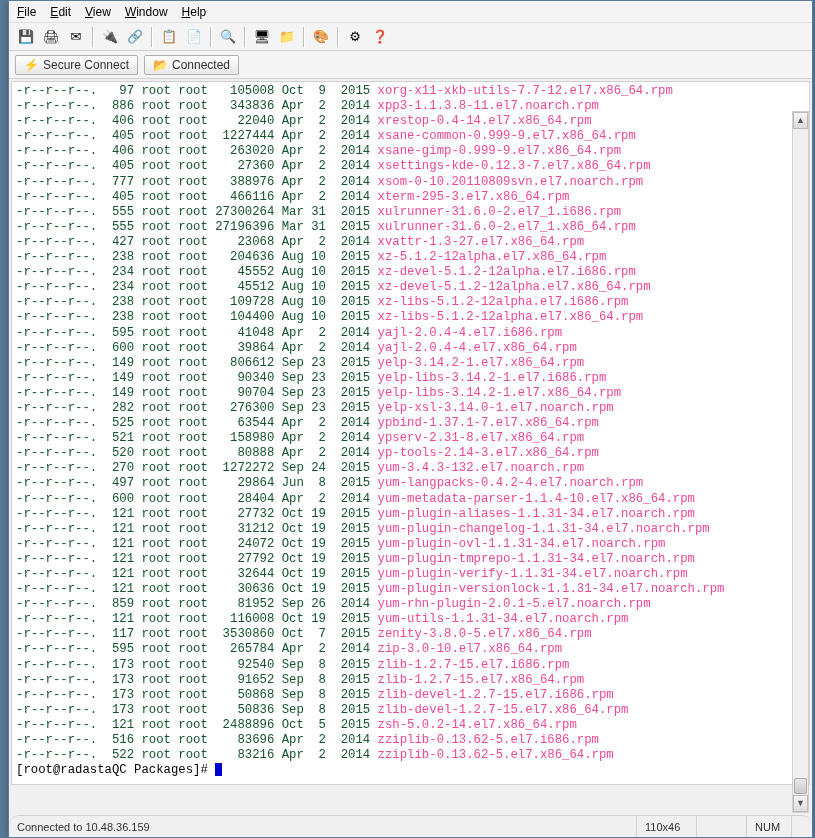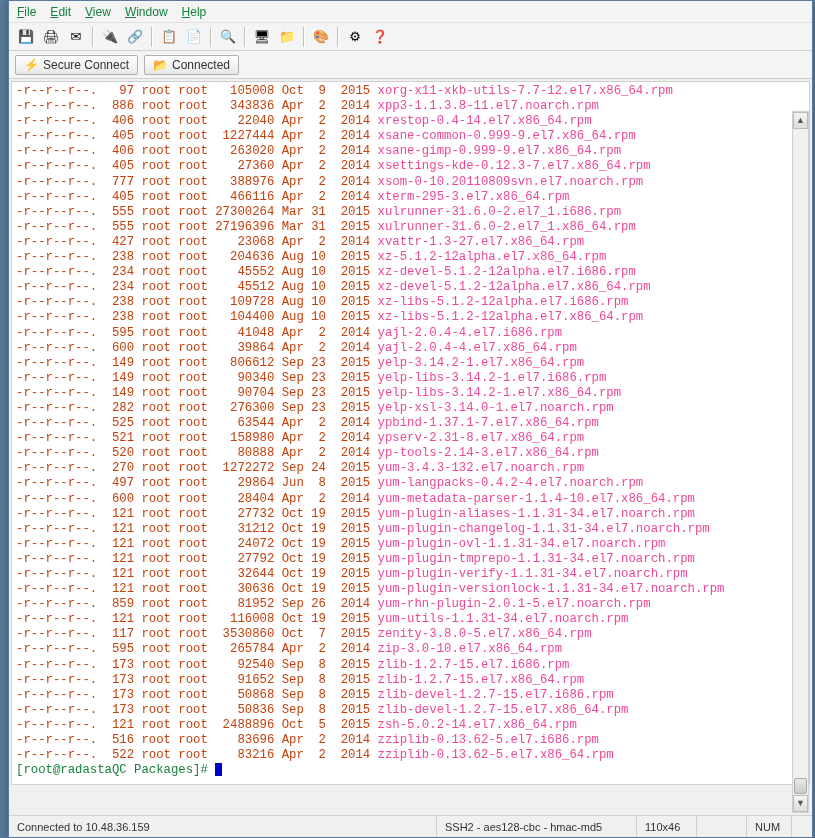--- a/index.html
+++ b/index.html
@@ -5,34 +5,34 @@
 * { margin: 0; padding: 0; box-sizing: border-box; }
 body { background: #5a7a9a; font-family: "Segoe UI", Tahoma, sans-serif; font-size: 12px; width: 815px; height: 838px; overflow: hidden; }
 .window { position: absolute; top: 0; left: 8px; width: 805px; height: 838px; background: #f0f0f0; border: 1px solid #5a7a9a; box-shadow: 0 0 8px rgba(0,0,0,0.3); }
 .titlebar { height: 30px; background: linear-gradient(to bottom, #f7f7f7, #e8e8e8); display: flex; align-items: center; padding: 0 4px; border-bottom: 1px solid #d0d0d0; }
 .titlebar-icon { width: 16px; height: 16px; margin-right: 6px; background: linear-gradient(135deg, #4a90d9, #2c5aa0); border-radius: 2px; }
 .titlebar-text { flex: 1; color: #333; font-size: 12px; }
 .win-controls { display: flex; }
 .win-btn { width: 32px; height: 20px; margin-left: 2px; text-align: center; line-height: 18px; font-size: 12px; color: #444; background: linear-gradient(to bottom, #f5f5f5, #ddd); border: 1px solid #bbb; border-radius: 3px; }
 .win-btn.close { background: linear-gradient(to bottom, #e07070, #c84848); color: #fff; width: 48px; border-color: #a03030; }
 .menubar { height: 22px; background: #f4f4f4; display: flex; align-items: center; padding: 0 8px; border-bottom: 1px solid #e0e0e0; }
-.menubar span { margin-right: 14px; color: #15803d; font-size: 12px; }
+.menubar span { margin-right: 14px; color: #000000; font-size: 12px; }
 .menubar span u { text-decoration: underline; }
 .toolbar { height: 28px; background: #f4f4f4; display: flex; align-items: center; padding: 2px 6px; border-bottom: 1px solid #d0d0d0; gap: 3px; }
 .tb-btn { width: 22px; height: 22px; display: inline-flex; align-items: center; justify-content: center; font-size: 13px; border: 1px solid transparent; }
 .tb-sep { width: 2px; height: 20px; border-left: 1px solid #c0c0c0; border-right: 1px solid #fff; margin: 0 2px; }
 .connectbar { height: 28px; background: #f4f4f4; display: flex; align-items: center; padding: 3px 6px; border-bottom: 1px solid #d0d0d0; gap: 6px; }
 .conn-btn { display: flex; align-items: center; padding: 2px 8px; background: linear-gradient(to bottom, #fff, #e8e8e8); border: 1px solid #b0b0b0; border-radius: 2px; font-size: 12px; color: #333; gap: 4px; }
 .terminal { background: #fff; height: 704px; overflow: hidden; font-family: "Courier New", monospace; font-size: 12.3px; line-height: 15.1px; padding: 2px 4px; white-space: pre; border: 1px solid #d0d0d0; margin: 2px; position: relative; }
 .terminal-line { display: flex; }
-.perm-col { color: #c2410c; }
+.perm-col { color: #14532d; }
 .file-col { color: #ec4899; }
-.prompt { color: #15803d; }
+.prompt { color: #000000; }
 .cursor { display: inline-block; width: 7px; height: 13px; background: #0000cc; vertical-align: text-bottom; }
-.statusbar { position: absolute; bottom: 0; left: 0; right: 0; height: 22px; background: #f0f0f0; border-top: 1px solid #d0d0d0; display: flex; align-items: center; font-size: 11px; color: #333; }
+.statusbar { position: absolute; bottom: 0; left: 0; right: 0; height: 22px; background: #f0f0f0; border-top: 1px solid #d0d0d0; display: flex; align-items: center; font-size: 11px; color: #333; border-radius: 10px; }
 .statusbar .sb-cell { padding: 0 8px; border-right: 1px solid #d0d0d0; height: 100%; display: flex; align-items: center; }
 .statusbar .sb-flex { flex: 1; }
 .scrollbar { position: absolute; right: 3px; top: 110px; width: 17px; height: 702px; background: #f0f0f0; border: 1px solid #d0d0d0; }
 .scroll-arrow { height: 17px; background: linear-gradient(to bottom, #f5f5f5, #ddd); border: 1px solid #bbb; text-align: center; font-size: 9px; line-height: 15px; color: #555; }
 .scroll-thumb { position: absolute; bottom: 18px; left: 1px; right: 1px; height: 16px; background: linear-gradient(to bottom, #e8e8e8, #ccc); border: 1px solid #aaa; border-radius: 2px; }
 </style>
 </head>
 <body>
 
 <div class="window">
@@ -81,19 +81,18 @@
   <div class="terminal" id="terminal"><div class="terminal-line"><span class="perm-col">-r--r--r--.   97 root root   105008 Oct  9  2015 </span><span class="file-col">xorg-x11-xkb-utils-7.7-12.el7.x86_64.rpm</span></div><div class="terminal-line"><span class="perm-col">-r--r--r--.  886 root root   343836 Apr  2  2014 </span><span class="file-col">xpp3-1.1.3.8-11.el7.noarch.rpm</span></div><div class="terminal-line"><span class="perm-col">-r--r--r--.  406 root root    22040 Apr  2  2014 </span><span class="file-col">xrestop-0.4-14.el7.x86_64.rpm</span></div><div class="terminal-line"><span class="perm-col">-r--r--r--.  405 root root  1227444 Apr  2  2014 </span><span class="file-col">xsane-common-0.999-9.el7.x86_64.rpm</span></div><div class="terminal-line"><span class="perm-col">-r--r--r--.  406 root root   263020 Apr  2  2014 </span><span class="file-col">xsane-gimp-0.999-9.el7.x86_64.rpm</span></div><div class="terminal-line"><span class="perm-col">-r--r--r--.  405 root root    27360 Apr  2  2014 </span><span class="file-col">xsettings-kde-0.12.3-7.el7.x86_64.rpm</span></div><div class="terminal-line"><span class="perm-col">-r--r--r--.  777 root root   388976 Apr  2  2014 </span><span class="file-col">xsom-0-10.20110809svn.el7.noarch.rpm</span></div><div class="terminal-line"><span class="perm-col">-r--r--r--.  405 root root   466116 Apr  2  2014 </span><span class="file-col">xterm-295-3.el7.x86_64.rpm</span></div><div class="terminal-line"><span class="perm-col">-r--r--r--.  555 root root 27300264 Mar 31  2015 </span><span class="file-col">xulrunner-31.6.0-2.el7_1.i686.rpm</span></div><div class="terminal-line"><span class="perm-col">-r--r--r--.  555 root root 27196396 Mar 31  2015 </span><span class="file-col">xulrunner-31.6.0-2.el7_1.x86_64.rpm</span></div><div class="terminal-line"><span class="perm-col">-r--r--r--.  427 root root    23068 Apr  2  2014 </span><span class="file-col">xvattr-1.3-27.el7.x86_64.rpm</span></div><div class="terminal-line"><span class="perm-col">-r--r--r--.  238 root root   204636 Aug 10  2015 </span><span class="file-col">xz-5.1.2-12alpha.el7.x86_64.rpm</span></div><div class="terminal-line"><span class="perm-col">-r--r--r--.  234 root root    45552 Aug 10  2015 </span><span class="file-col">xz-devel-5.1.2-12alpha.el7.i686.rpm</span></div><div class="terminal-line"><span class="perm-col">-r--r--r--.  234 root root    45512 Aug 10  2015 </span><span class="file-col">xz-devel-5.1.2-12alpha.el7.x86_64.rpm</span></div><div class="terminal-line"><span class="perm-col">-r--r--r--.  238 root root   109728 Aug 10  2015 </span><span class="file-col">xz-libs-5.1.2-12alpha.el7.i686.rpm</span></div><div class="terminal-line"><span class="perm-col">-r--r--r--.  238 root root   104400 Aug 10  2015 </span><span class="file-col">xz-libs-5.1.2-12alpha.el7.x86_64.rpm</span></div><div class="terminal-line"><span class="perm-col">-r--r--r--.  595 root root    41048 Apr  2  2014 </span><span class="file-col">yajl-2.0.4-4.el7.i686.rpm</span></div><div class="terminal-line"><span class="perm-col">-r--r--r--.  600 root root    39864 Apr  2  2014 </span><span class="file-col">yajl-2.0.4-4.el7.x86_64.rpm</span></div><div class="terminal-line"><span class="perm-col">-r--r--r--.  149 root root   806612 Sep 23  2015 </span><span class="file-col">yelp-3.14.2-1.el7.x86_64.rpm</span></div><div class="terminal-line"><span class="perm-col">-r--r--r--.  149 root root    90340 Sep 23  2015 </span><span class="file-col">yelp-libs-3.14.2-1.el7.i686.rpm</span></div><div class="terminal-line"><span class="perm-col">-r--r--r--.  149 root root    90704 Sep 23  2015 </span><span class="file-col">yelp-libs-3.14.2-1.el7.x86_64.rpm</span></div><div class="terminal-line"><span class="perm-col">-r--r--r--.  282 root root   276300 Sep 23  2015 </span><span class="file-col">yelp-xsl-3.14.0-1.el7.noarch.rpm</span></div><div class="terminal-line"><span class="perm-col">-r--r--r--.  525 root root    63544 Apr  2  2014 </span><span class="file-col">ypbind-1.37.1-7.el7.x86_64.rpm</span></div><div class="terminal-line"><span class="perm-col">-r--r--r--.  521 root root   158980 Apr  2  2014 </span><span class="file-col">ypserv-2.31-8.el7.x86_64.rpm</span></div><div class="terminal-line"><span class="perm-col">-r--r--r--.  520 root root    80888 Apr  2  2014 </span><span class="file-col">yp-tools-2.14-3.el7.x86_64.rpm</span></div><div class="terminal-line"><span class="perm-col">-r--r--r--.  270 root root  1272272 Sep 24  2015 </span><span class="file-col">yum-3.4.3-132.el7.noarch.rpm</span></div><div class="terminal-line"><span class="perm-col">-r--r--r--.  497 root root    29864 Jun  8  2015 </span><span class="file-col">yum-langpacks-0.4.2-4.el7.noarch.rpm</span></div><div class="terminal-line"><span class="perm-col">-r--r--r--.  600 root root    28404 Apr  2  2014 </span><span class="file-col">yum-metadata-parser-1.1.4-10.el7.x86_64.rpm</span></div><div class="terminal-line"><span class="perm-col">-r--r--r--.  121 root root    27732 Oct 19  2015 </span><span class="file-col">yum-plugin-aliases-1.1.31-34.el7.noarch.rpm</span></div><div class="terminal-line"><span class="perm-col">-r--r--r--.  121 root root    31212 Oct 19  2015 </span><span class="file-col">yum-plugin-changelog-1.1.31-34.el7.noarch.rpm</span></div><div class="terminal-line"><span class="perm-col">-r--r--r--.  121 root root    24072 Oct 19  2015 </span><span class="file-col">yum-plugin-ovl-1.1.31-34.el7.noarch.rpm</span></div><div class="terminal-line"><span class="perm-col">-r--r--r--.  121 root root    27792 Oct 19  2015 </span><span class="file-col">yum-plugin-tmprepo-1.1.31-34.el7.noarch.rpm</span></div><div class="terminal-line"><span class="perm-col">-r--r--r--.  121 root root    32644 Oct 19  2015 </span><span class="file-col">yum-plugin-verify-1.1.31-34.el7.noarch.rpm</span></div><div class="terminal-line"><span class="perm-col">-r--r--r--.  121 root root    30636 Oct 19  2015 </span><span class="file-col">yum-plugin-versionlock-1.1.31-34.el7.noarch.rpm</span></div><div class="terminal-line"><span class="perm-col">-r--r--r--.  859 root root    81952 Sep 26  2014 </span><span class="file-col">yum-rhn-plugin-2.0.1-5.el7.noarch.rpm</span></div><div class="terminal-line"><span class="perm-col">-r--r--r--.  121 root root   116008 Oct 19  2015 </span><span class="file-col">yum-utils-1.1.31-34.el7.noarch.rpm</span></div><div class="terminal-line"><span class="perm-col">-r--r--r--.  117 root root  3530860 Oct  7  2015 </span><span class="file-col">zenity-3.8.0-5.el7.x86_64.rpm</span></div><div class="terminal-line"><span class="perm-col">-r--r--r--.  595 root root   265784 Apr  2  2014 </span><span class="file-col">zip-3.0-10.el7.x86_64.rpm</span></div><div class="terminal-line"><span class="perm-col">-r--r--r--.  173 root root    92540 Sep  8  2015 </span><span class="file-col">zlib-1.2.7-15.el7.i686.rpm</span></div><div class="terminal-line"><span class="perm-col">-r--r--r--.  173 root root    91652 Sep  8  2015 </span><span class="file-col">zlib-1.2.7-15.el7.x86_64.rpm</span></div><div class="terminal-line"><span class="perm-col">-r--r--r--.  173 root root    50868 Sep  8  2015 </span><span class="file-col">zlib-devel-1.2.7-15.el7.i686.rpm</span></div><div class="terminal-line"><span class="perm-col">-r--r--r--.  173 root root    50836 Sep  8  2015 </span><span class="file-col">zlib-devel-1.2.7-15.el7.x86_64.rpm</span></div><div class="terminal-line"><span class="perm-col">-r--r--r--.  121 root root  2488896 Oct  5  2015 </span><span class="file-col">zsh-5.0.2-14.el7.x86_64.rpm</span></div><div class="terminal-line"><span class="perm-col">-r--r--r--.  516 root root    83696 Apr  2  2014 </span><span class="file-col">zziplib-0.13.62-5.el7.i686.rpm</span></div><div class="terminal-line"><span class="perm-col">-r--r--r--.  522 root root    83216 Apr  2  2014 </span><span class="file-col">zziplib-0.13.62-5.el7.x86_64.rpm</span></div><div class="terminal-line"><span class="prompt">[root@radastaQC Packages]# </span><span class="cursor"></span></div></div>
 
   <div class="scrollbar">
     <div class="scroll-arrow">▲</div>
     <div class="scroll-thumb"></div>
     <div class="scroll-arrow" style="position:absolute;bottom:0;left:0;right:0">▼</div>
   </div>
 
   <div class="statusbar">
     <div class="sb-cell sb-flex">Connected to 10.48.36.159</div>
-    <div class="sb-cell" style="width:200px">SSH2 - aes128-cbc - hmac-md5</div>
     <div class="sb-cell" style="width:60px">110x46</div>
     <div class="sb-cell" style="width:50px"></div>
     <div class="sb-cell" style="width:45px">NUM</div>
     <div class="sb-cell" style="width:20px;border-right:none"></div>
   </div>
 </div>
 
 </body></html>

